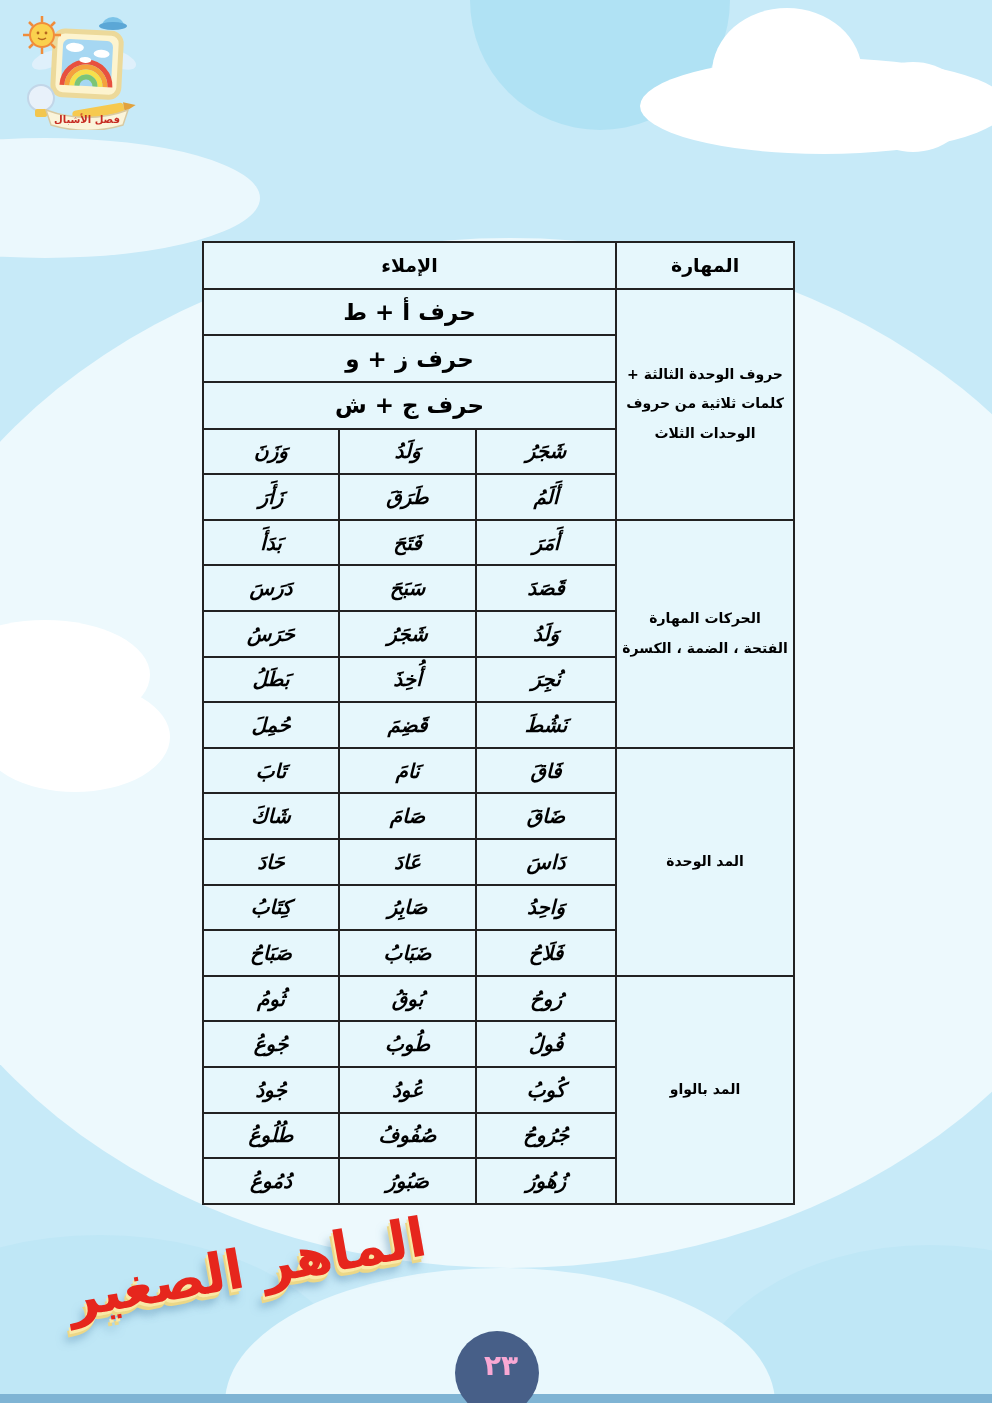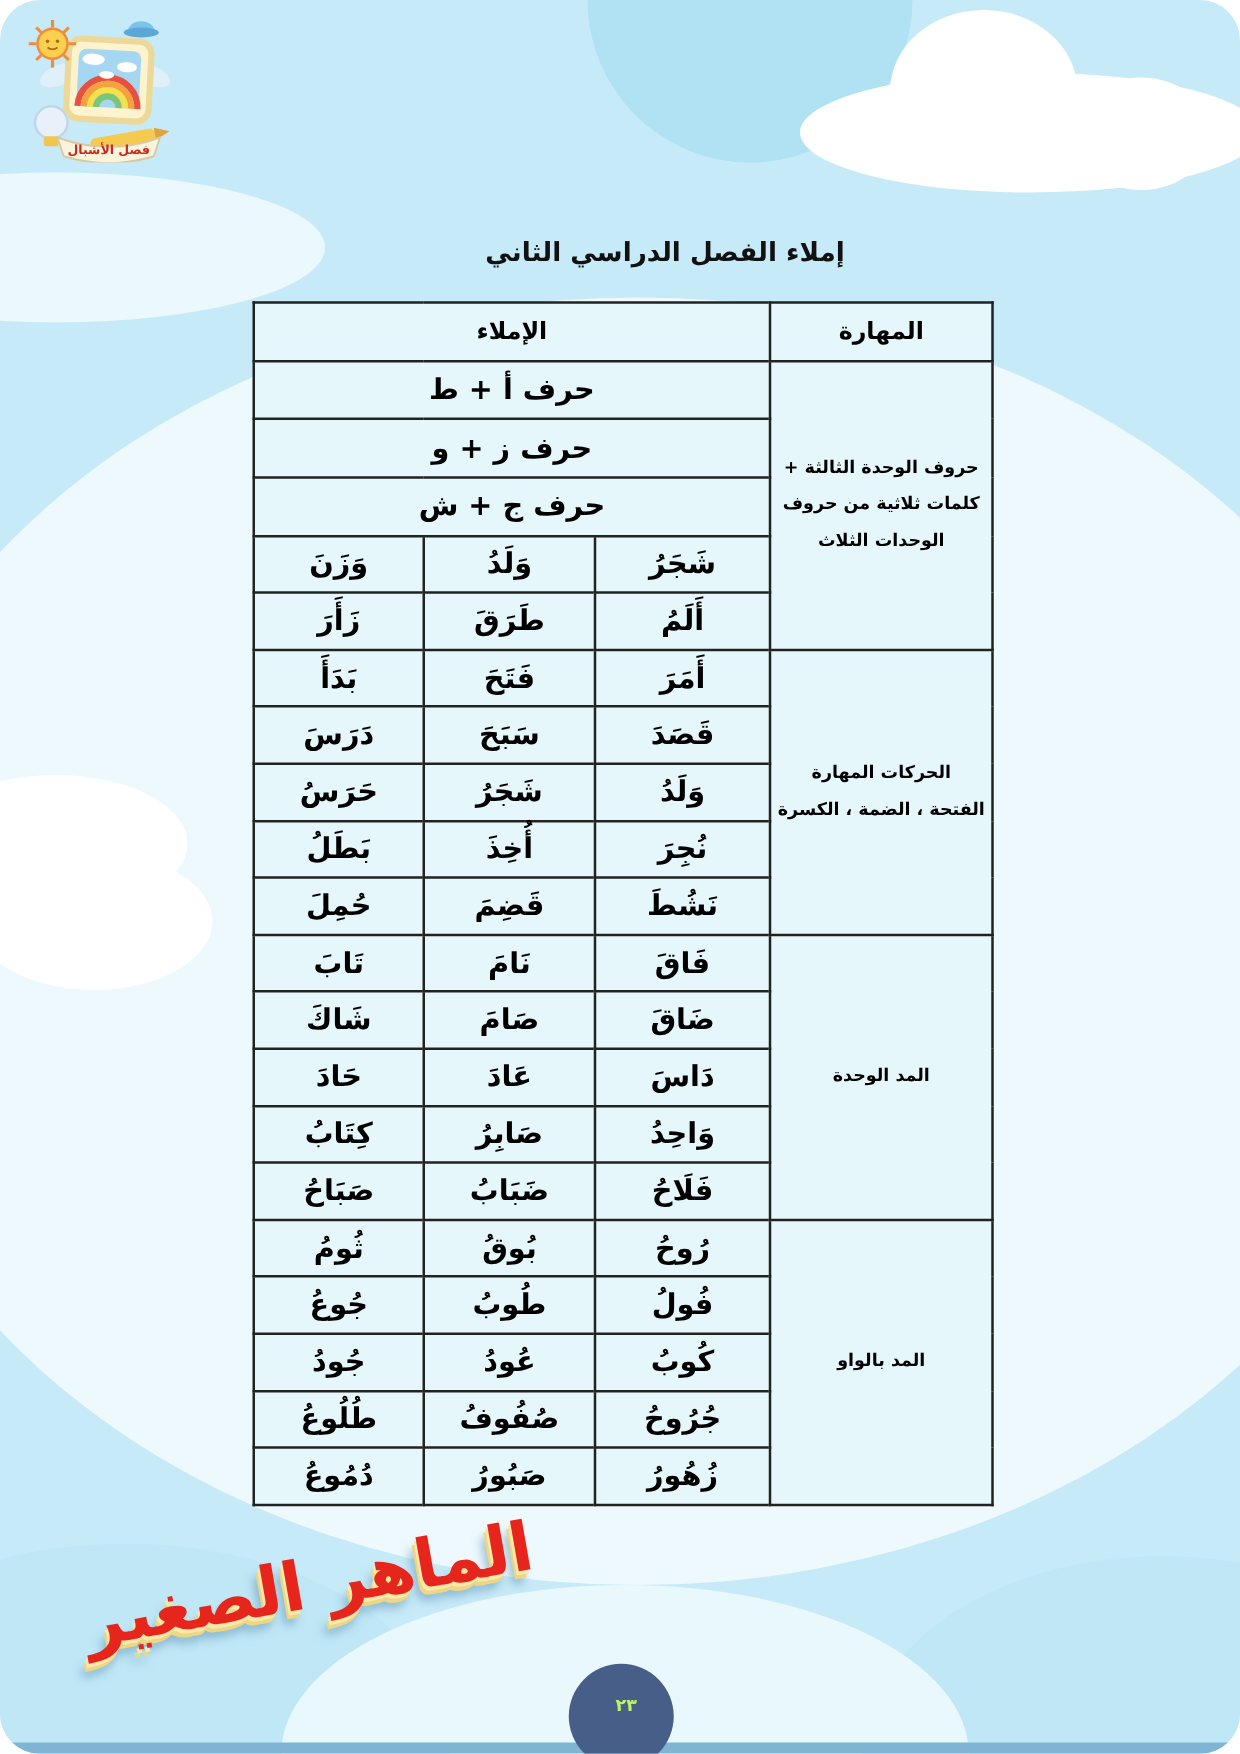--- a/index.html
+++ b/index.html
@@ -1,18 +1,18 @@
 <!DOCTYPE html>
 <html lang="ar"><head>
 <meta charset="utf-8">
 <style>
   html,body{margin:0;padding:0;}
   .page{
     position:relative; width:992px; height:1403px; overflow:hidden;
-    background:#c7eaf8; font-family:"DejaVu Sans", sans-serif;border-radius:32px;
+    background:#c7eaf8; font-family:"DejaVu Sans", sans-serif;
   }
   
   .decor{position:absolute; pointer-events:none;}
   .blob-dark-top{left:470px; top:-130px; width:260px; height:260px; border-radius:50%; background:#b0e2f4;}
   .cloud-tr-base{left:640px; top:58px; width:368px; height:96px; border-radius:50%; background:#ffffff;}
   .cloud-tr-a{left:712px; top:8px; width:150px; height:130px; border-radius:50%; background:#ffffff;}
   .cloud-tr-b{left:858px; top:62px; width:110px; height:90px; border-radius:50%; background:#ffffff;}
   .swoosh-tl{left:-170px; top:138px; width:430px; height:120px; border-radius:50%; background:rgba(255,255,255,.65);}
   .center-light{left:-130px; top:238px; width:1280px; height:1030px; border-radius:50%; background:#edf9fd;}
   .cloud-left-a{left:-60px; top:620px; width:210px; height:110px; border-radius:50%; background:#ffffff;}
@@ -36,39 +36,39 @@
   .dict-table td, .dict-table th{
     border:2px solid #222; background:#e6f7fc;
     text-align:center; vertical-align:middle;
     font-weight:bold; color:#000; padding:0;
   }
   .dict-table tr.header-row{height:46px;}
   .dict-table tr.letter-row{height:46px;}
   .dict-table tr.word-row{height:45px;}
   .header-cell{font-size:19px;}
   .letters-cell{font-size:23px; letter-spacing:1px;}
-  .word-cell{font-size:23px;}
+  .word-cell{font-size:20px;font-style:italic;}
   .skill-cell{font-size:14px; line-height:2.1; padding:0 6px;}
   
   .footer-logo{
     position:absolute; left:70px; top:1268px; width:370px;
     transform:rotate(-10deg); transform-origin:left bottom;
     direction:rtl; text-align:center;
     font-size:54px; font-weight:bold; color:#e6261d;
     text-shadow:-2px 3px 0 #f9e9a8, -4px 6px 0 #ecd786, -7px 10px 8px rgba(90,140,175,.55);
     white-space:nowrap;
   }
   
   .page-circle{
     position:absolute; left:455px; top:1331px; width:84px; height:84px;
     border-radius:50%; background:#475f88;
     display:flex; align-items:center; justify-content:center;
   }
   .page-circle span{
-    color:#bef264; font-size:14px; font-weight:bold; letter-spacing:8px;
+    color:#f9a8d4; font-size:28px; font-weight:bold; letter-spacing:8px;
     padding-bottom:16px; padding-left:8px;
   }
   
   .header-logo{position:absolute; left:14px; top:10px; width:126px; height:120px;}
 </style>
 </head>
 <body>
 
 <div class="page">
 
@@ -126,21 +126,20 @@
     <g transform="rotate(-10 88 100)">
       <rect x="58" y="96" width="52" height="10" rx="4" fill="#f6c94f"></rect>
       <path d="M110 96 l12 5 l-12 5 z" fill="#e2a23c"></path>
     </g>
     <g>
       <path d="M32 100 q41 15 82 0 l-5 15 q-36 11 -72 0 z" fill="#fbf4da" stroke="#d8c9a2" stroke-width="1.5"></path>
       <text x="73" y="113" text-anchor="middle" font-size="10" font-weight="bold" fill="#c62b22">فصل الأشبال</text>
     </g>
   </svg>
 
-  <div class="page-title">إملاء الفصل الدراسي الثاني</div>
 
   <table class="dict-table">
     <colgroup>
       <col style="width:178px">
         <col style="width:140px">
         <col style="width:137px">
         <col style="width:136px">
     </colgroup>
     <tbody id="dict-body">
       <tr class="header-row">

